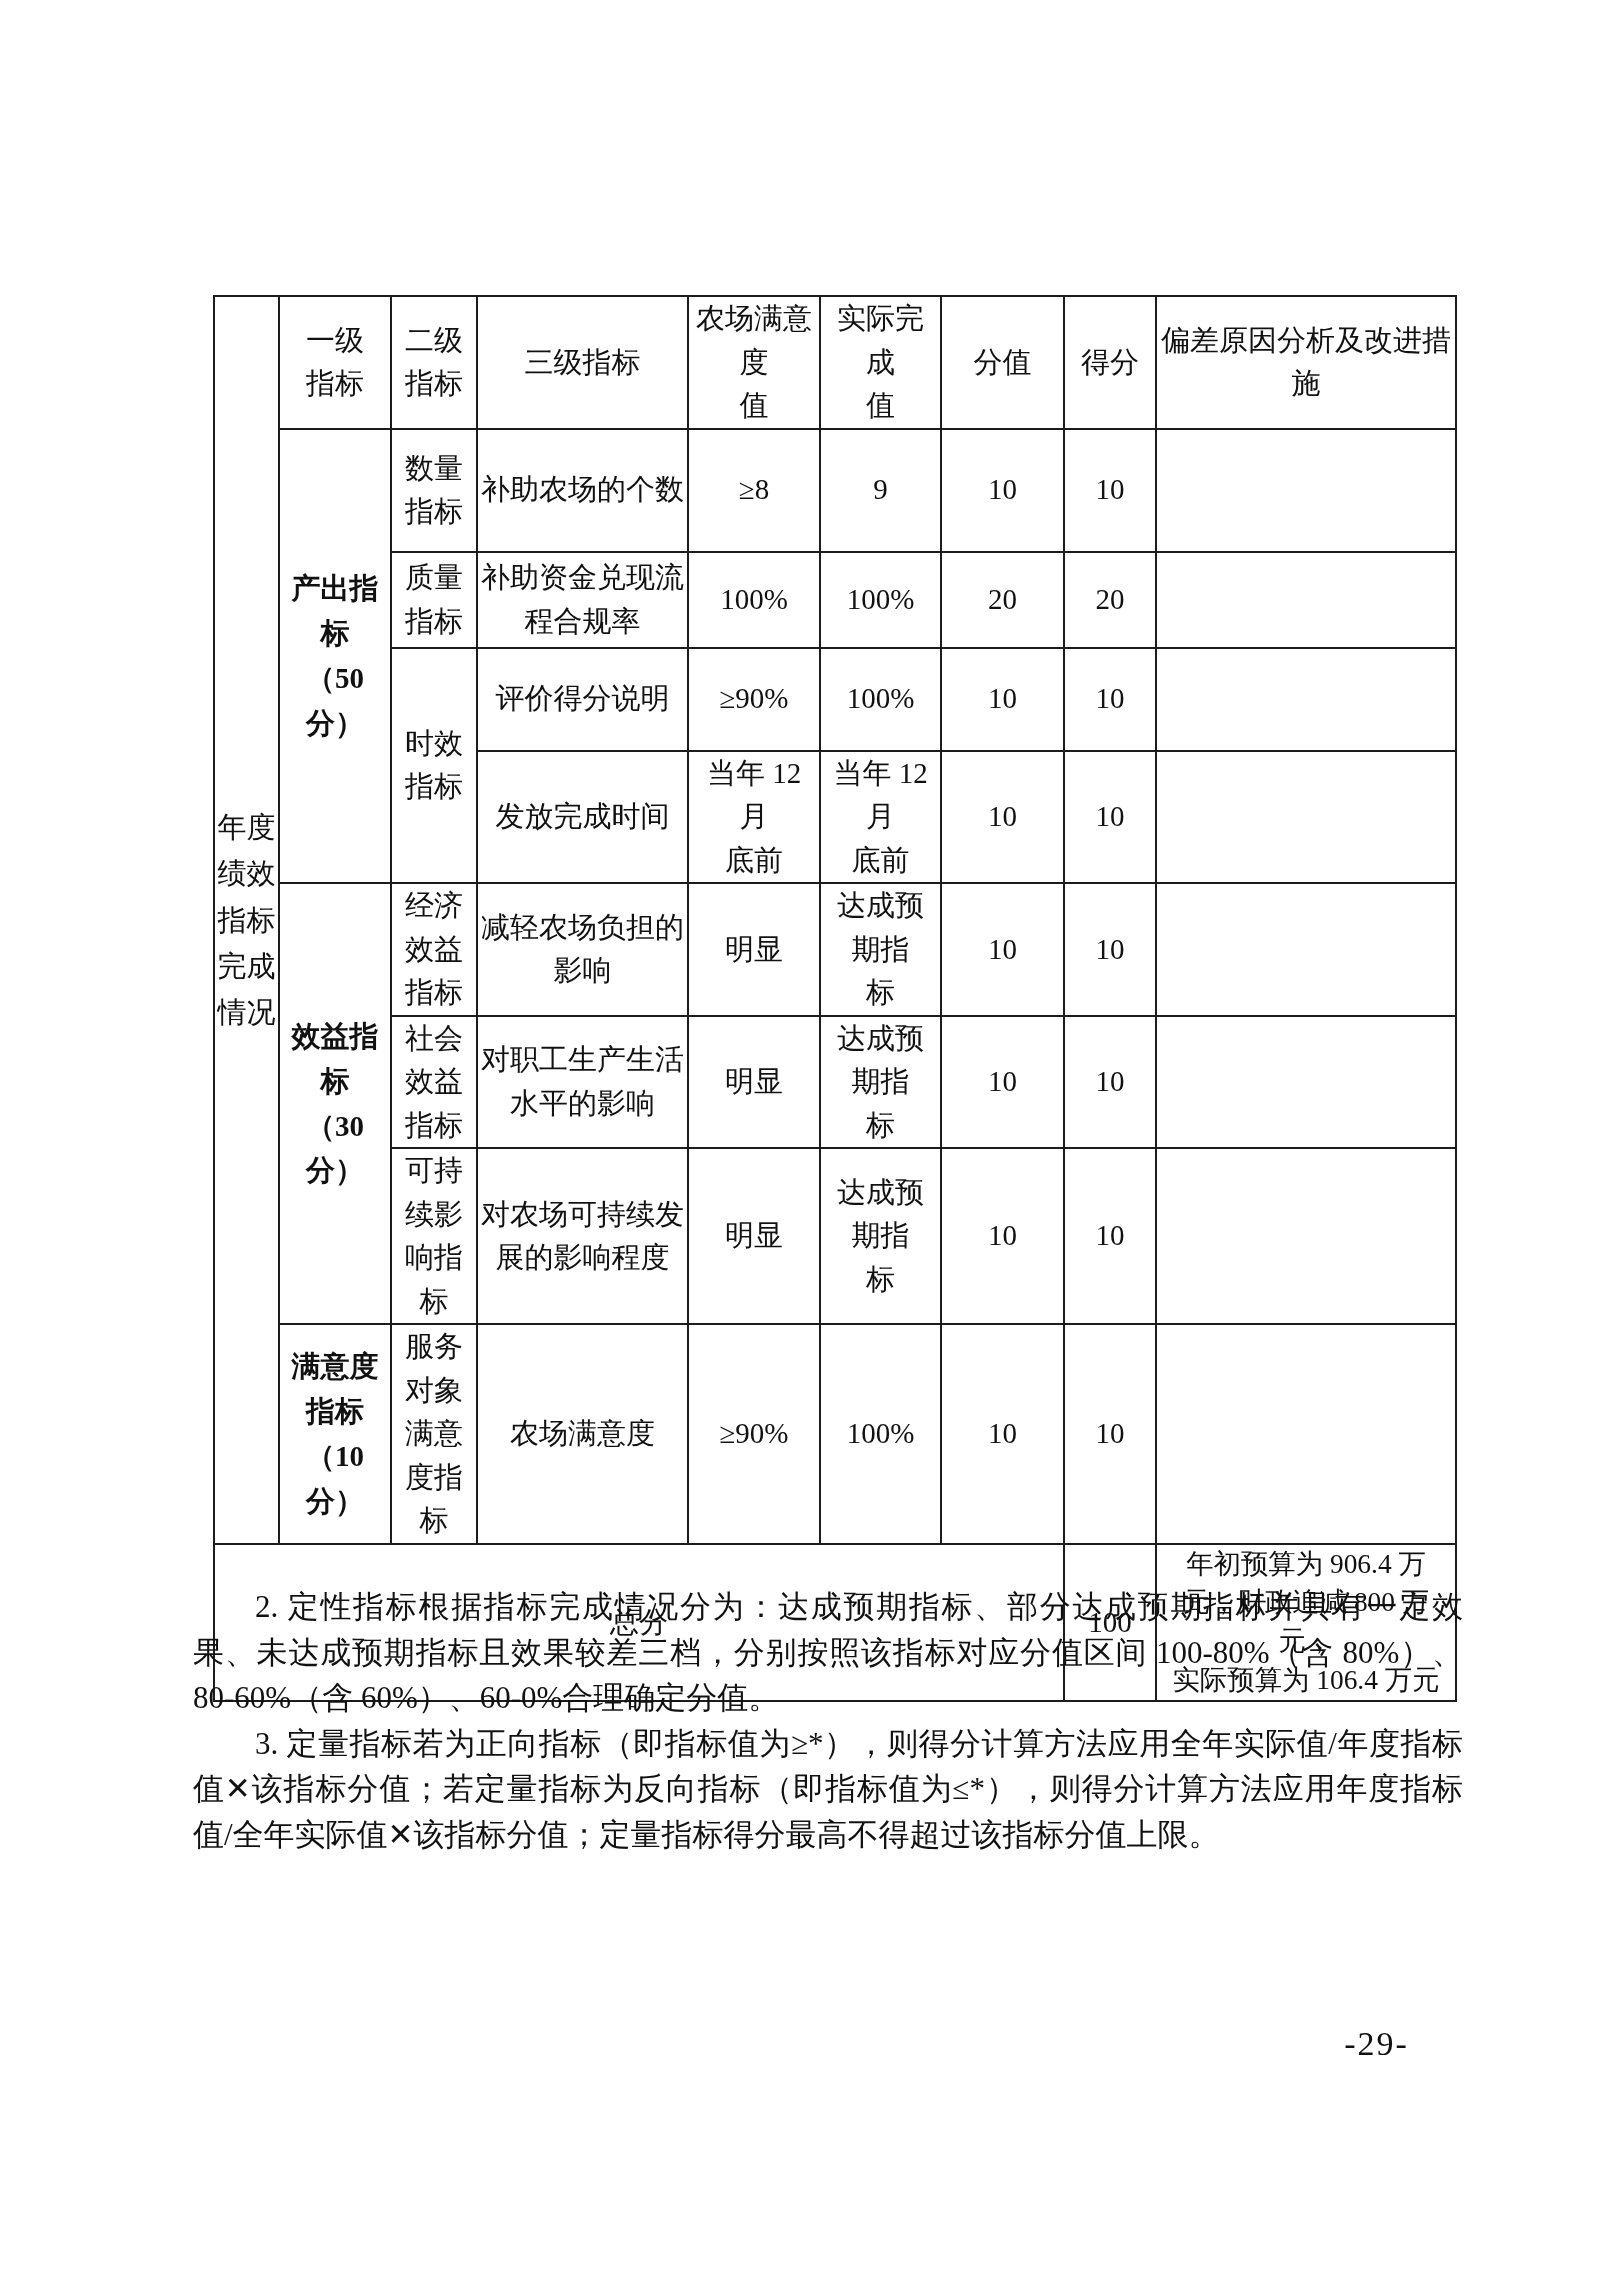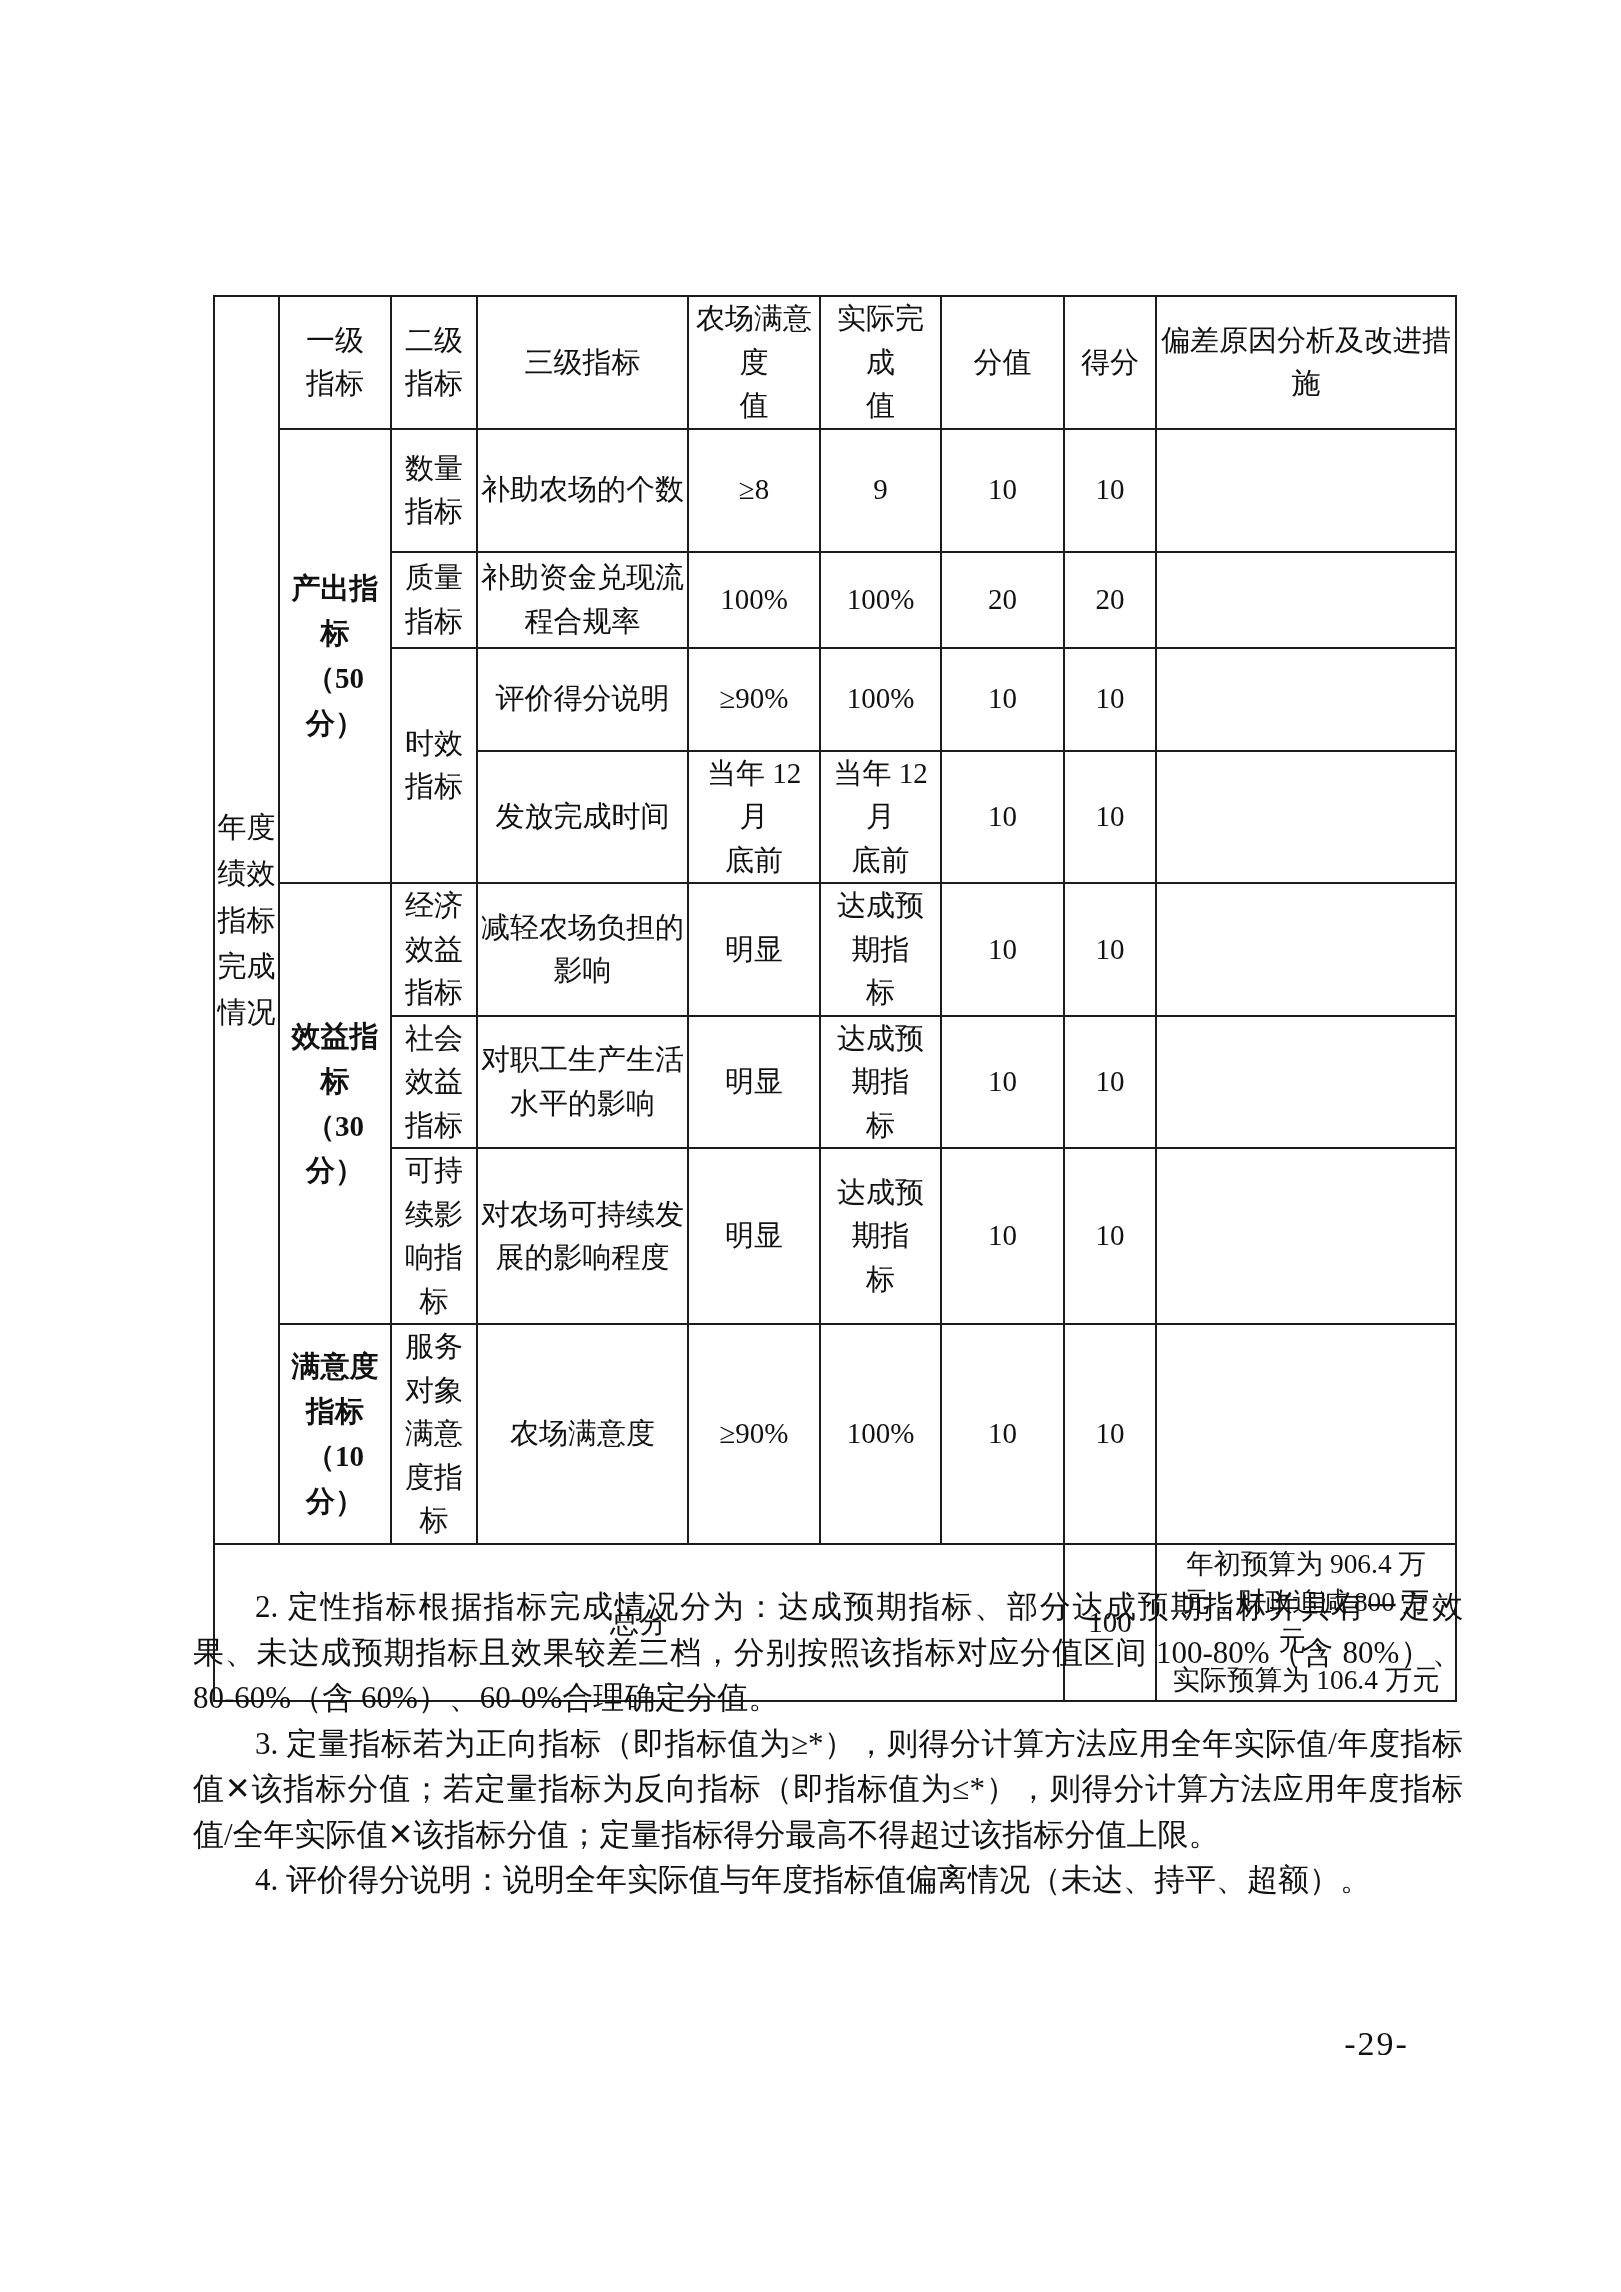--- a/index.html
+++ b/index.html
@@ -221,17 +221,16 @@
       <td class="budget-cell">年初预算为 906.4 万
 元，财政追减 800 万元，
 实际预算为 106.4 万元</td>
     </tr>
   </tbody>
 </table>
 
 <div class="notes">
   <p class="indented">2. 定性指标根据指标完成情况分为：达成预期指标、部分达成预期指标并具有一定效果、未达成预期指标且效果较差三档，分别按照该指标对应分值区间 100-80%（含 80%）、80-60%（含 60%）、60-0%合理确定分值。</p>
   <p class="indented">3. 定量指标若为正向指标（即指标值为≥*），则得分计算方法应用全年实际值/年度指标值✕该指标分值；若定量指标为反向指标（即指标值为≤*），则得分计算方法应用年度指标值/全年实际值✕该指标分值；定量指标得分最高不得超过该指标分值上限。</p>
-  <p class="indented">4. 评价得分说明：说明全年实际值与年度指标值偏离情况（未达、持平、超额）。</p>
 </div>
 
 <div class="page-number">-29-</div>
 
 
 </body></html>

